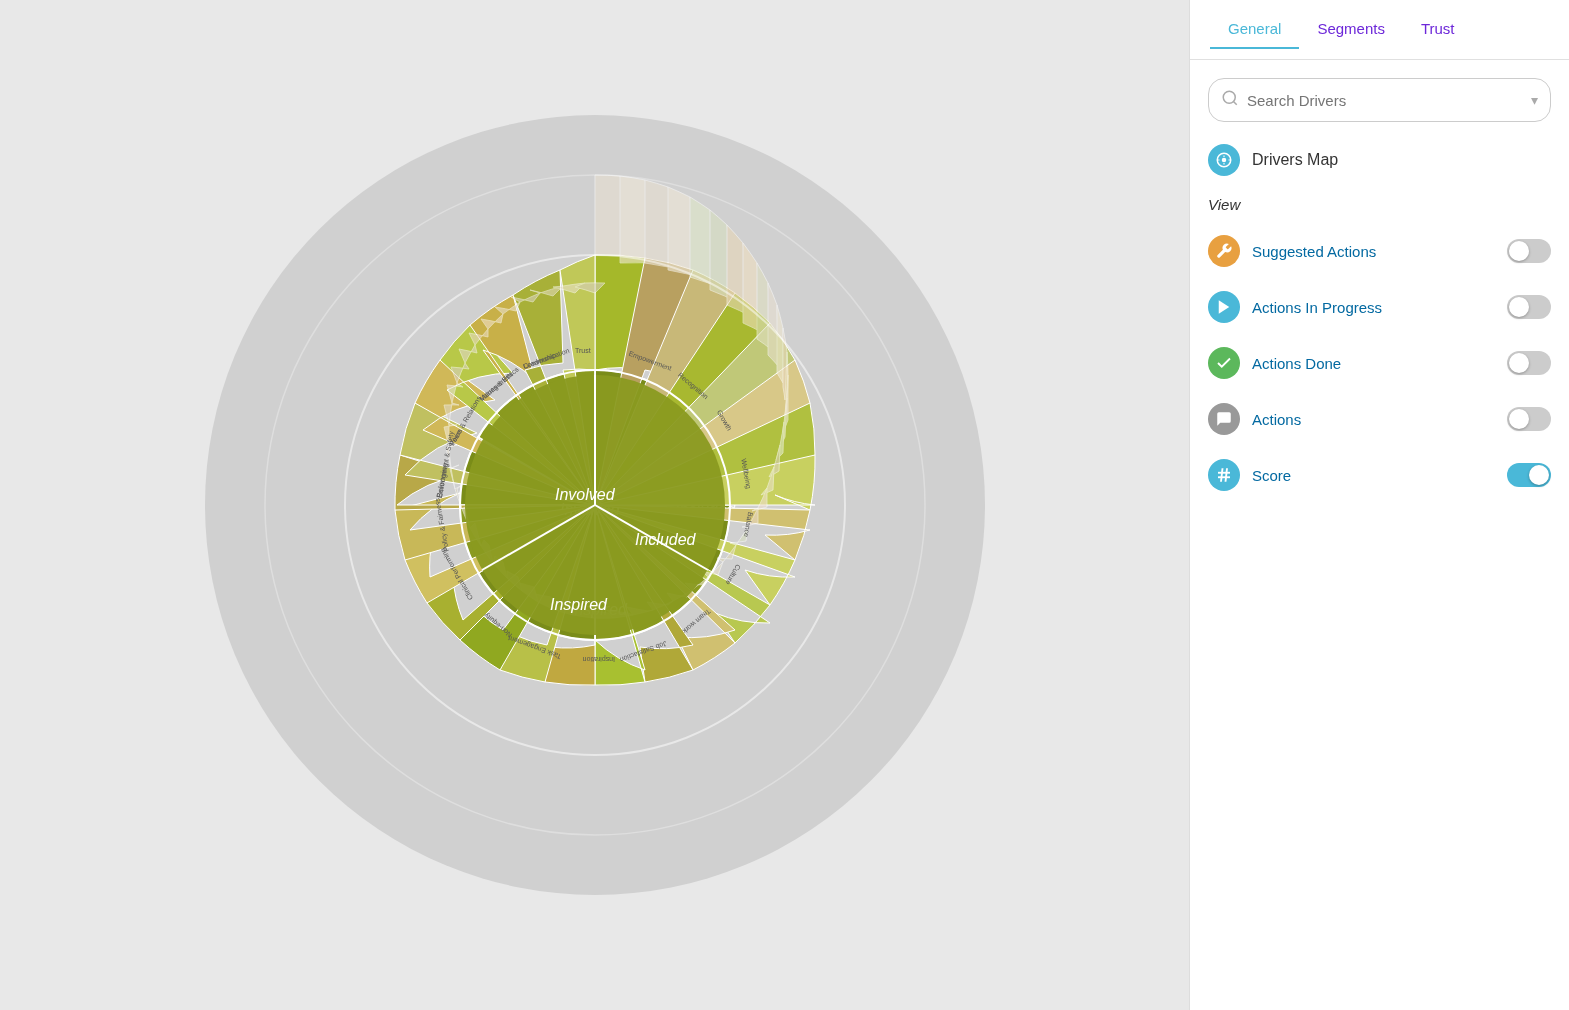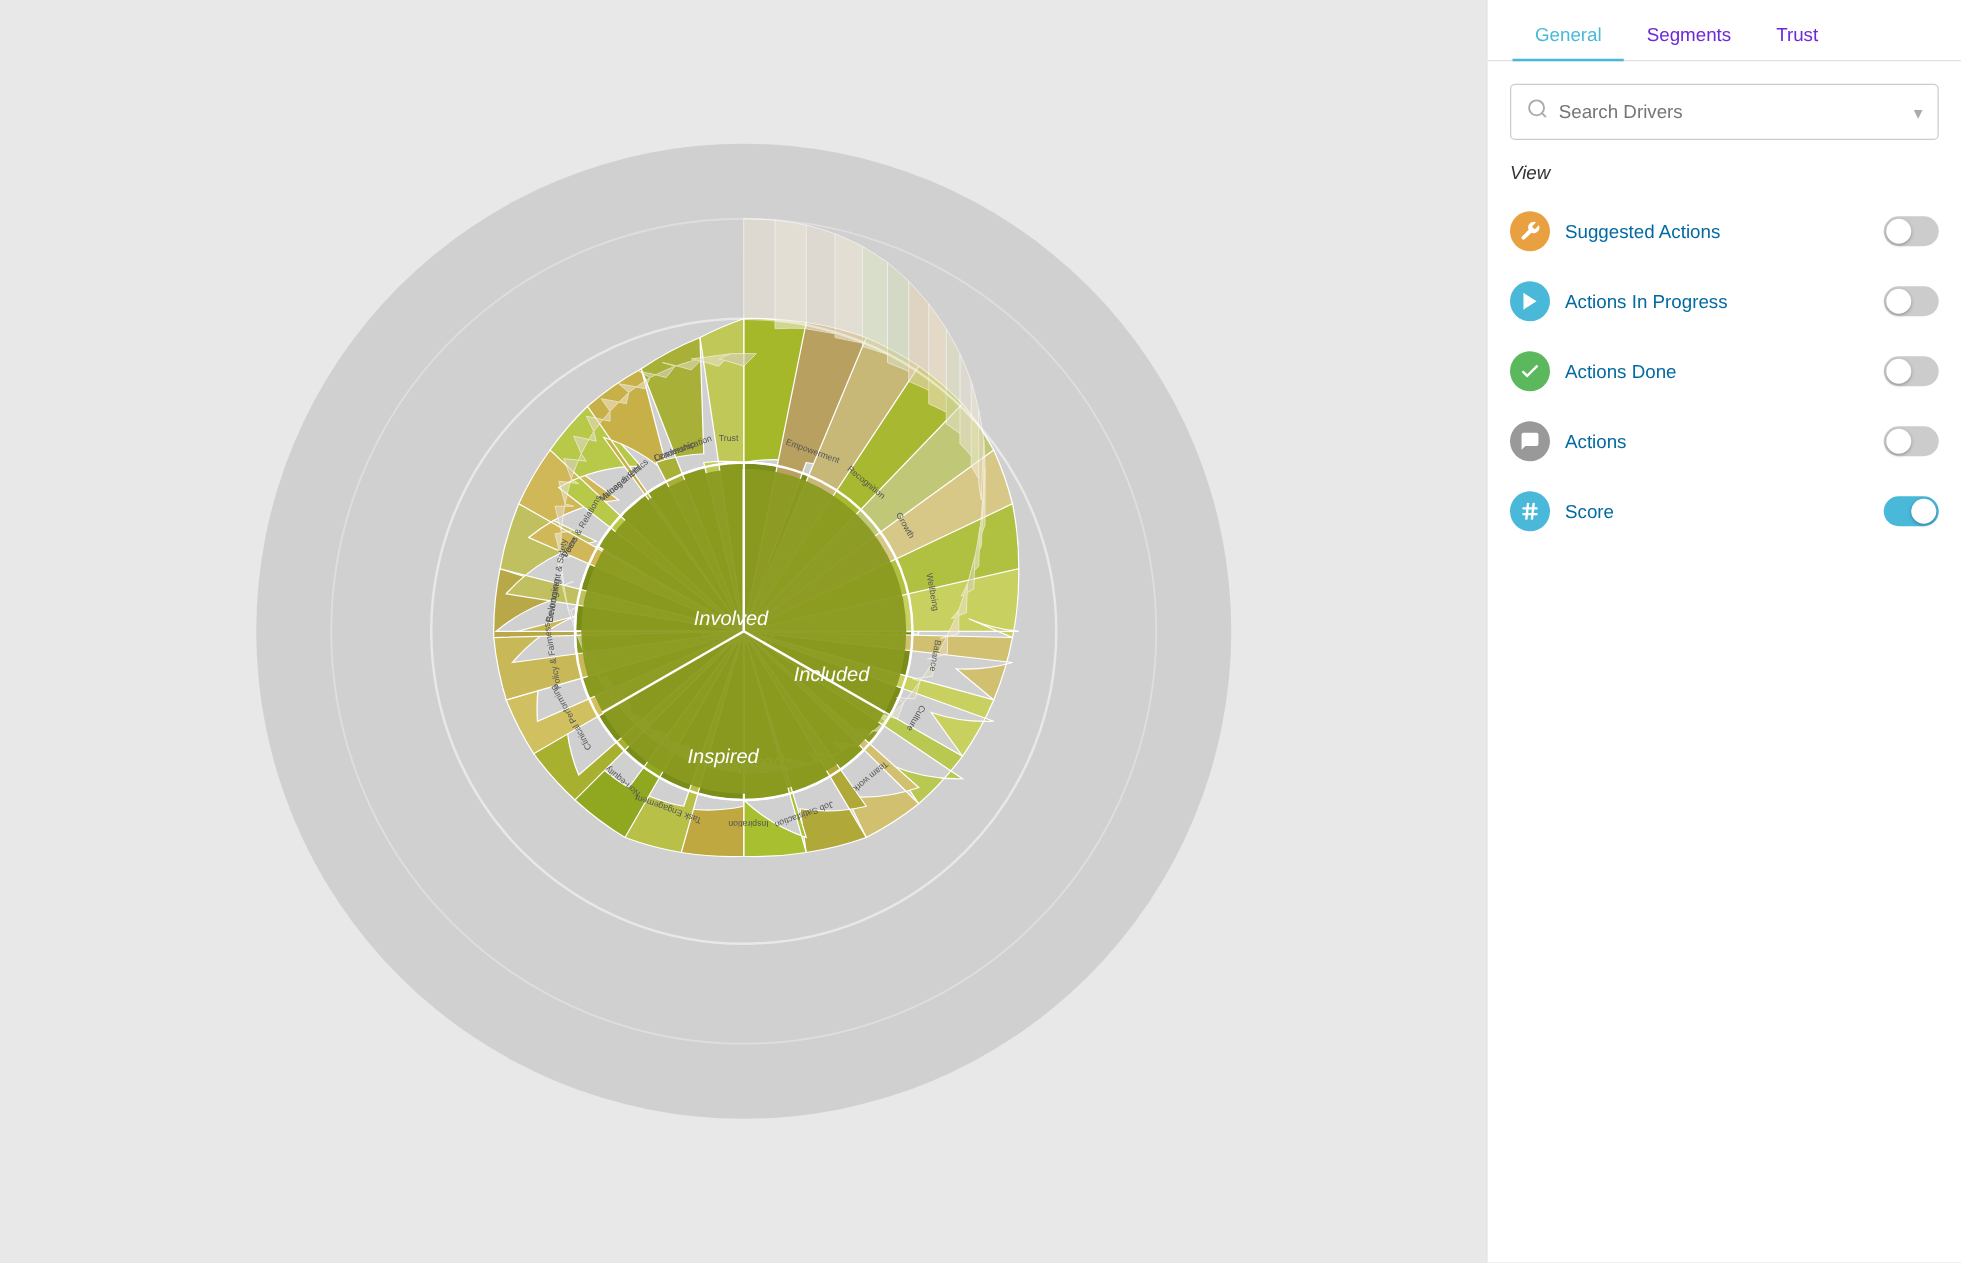--- a/index.html
+++ b/index.html
@@ -29,41 +29,41 @@
       border-left: 1px solid #ddd;
       display: flex;
       flex-direction: column;
       overflow-y: auto;
     }
 
     
     .tabs {
       display: flex;
       border-bottom: 1px solid #e0e0e0;
-      padding: 0 20px;
+      padding: 11px 20px;
       padding-top: 10px;
     }
     .tab {
       padding: 10px 18px;
       font-size: 15px;
       color: #6d28d9;
       cursor: pointer;
       border-bottom: 2px solid transparent;
       margin-bottom: -1px;
     }
     .tab.active {
       color: #4ab8d8;
       border-bottom: 2px solid #4ab8d8;
     }
 
     
     .search-box {
       margin: 18px 18px 10px;
       border: 1px solid #ccc;
-      border-radius: 4px;
+      border-radius: 16px;
       display: flex;
       align-items: center;
       padding: 10px 12px;
       background: #fff;
     }
     .search-box input {
       border: none;
       outline: none;
       font-size: 15px;
       color: #999;
@@ -378,20 +378,31 @@
     <span class="search-icon-svg">
       <svg width="18" height="18" viewBox="0 0 24 24" fill="none" stroke="#aaa" stroke-width="2">
         <circle cx="11" cy="11" r="8"></circle>
         <line x1="21" y1="21" x2="16.65" y2="16.65"></line>
       </svg>
     </span>
     <input type="text" placeholder="Search Drivers" style="">
     <span class="dropdown-arrow">▾</span>
   </div>
 
+  <div class="drivers-map-item">
+    <div class="drivers-map-icon">
+      <svg viewBox="0 0 24 24" fill="white">
+        <circle cx="12" cy="12" r="3"></circle>
+        <path d="M12 2a10 10 0 0 1 0 20 10 10 0 0 1 0-20zm0 2a8 8 0 1 0 0 16A8 8 0 0 0 12 4z"></path>
+        <path d="M12 6v2M12 16v2M6 12H4M20 12h-2" stroke="white" stroke-width="1.5"></path>
+        <path d="M4.93 4.93l1.41 1.41M17.66 17.66l1.41 1.41M17.66 6.34l-1.41 1.41M5.34 17.66l1.41-1.41"></path>
+      </svg>
+    </div>
+    <span class="drivers-map-label">Drivers Map</span>
+  </div>
 
   <div class="view-section">
     <div class="view-label">View</div>
   </div>
 
   <div class="view-item">
     <div class="view-item-icon orange">
       <svg width="18" height="18" viewBox="0 0 24 24" fill="white">
         <path d="M14.7 6.3a1 1 0 0 0 0 1.4l1.6 1.6a1 1 0 0 0 1.4 0l3.77-3.77a6 6 0 0 1-7.94 7.94l-6.91 6.91a2.12 2.12 0 0 1-3-3l6.91-6.91a6 6 0 0 1 7.94-7.94l-3.76 3.76z"></path>
       </svg>

